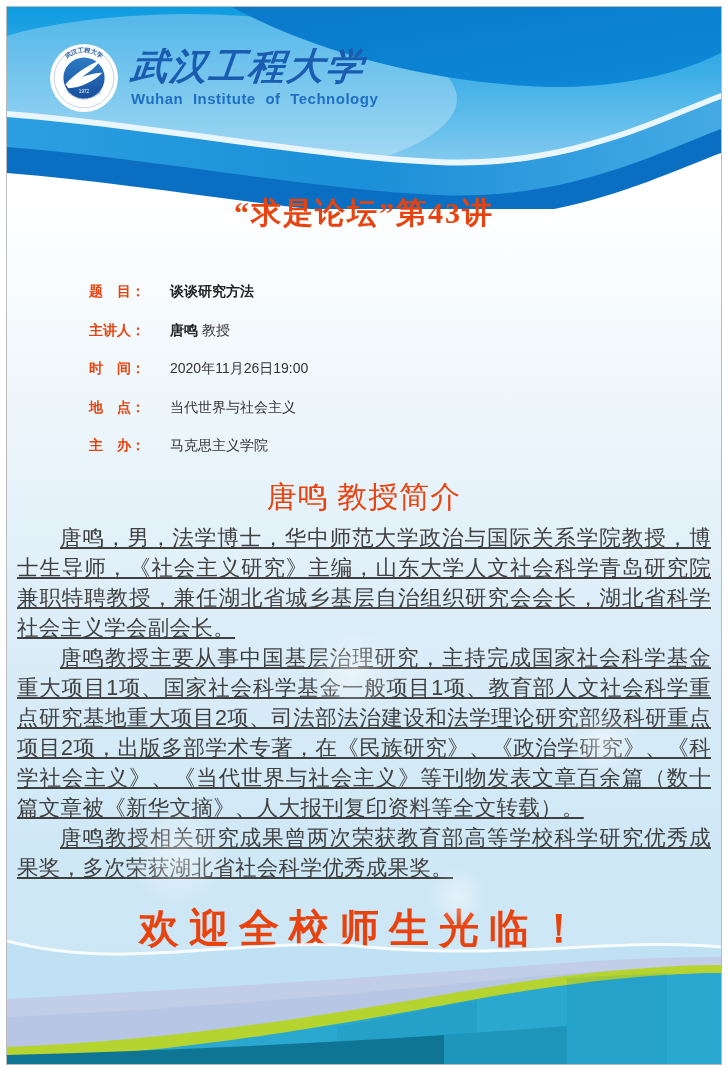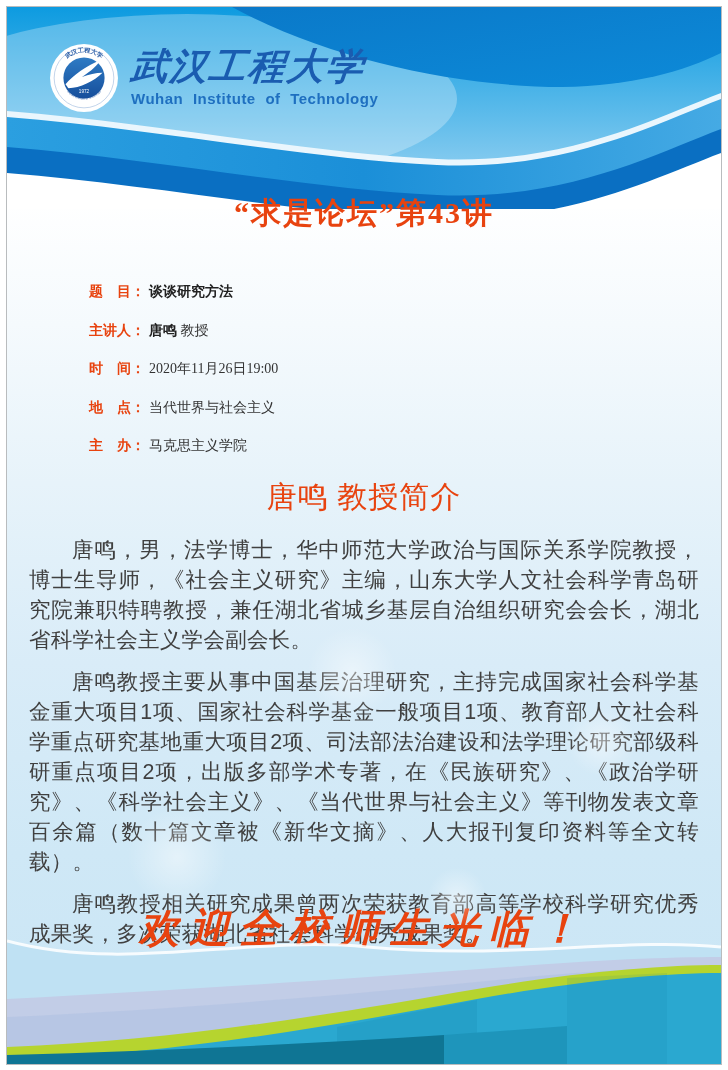--- a/index.html
+++ b/index.html
@@ -16,32 +16,32 @@
     font-size:37px;line-height:40px;color:#1a5cb0;letter-spacing:2px;transform:skewX(-6deg);}
   .uni-en{font-size:15px;font-weight:bold;color:#1e6fc0;letter-spacing:.5px;word-spacing:5px;margin-top:3px;}
   
   .main-title{position:absolute;top:186px;left:0;width:714px;text-align:center;
     font-family:"Liberation Serif","DejaVu Serif",serif;font-weight:bold;font-size:30px;
     color:#e8430f;letter-spacing:2px;}
   
   .details{position:absolute;top:266px;left:82px;}
   .drow{display:flex;align-items:center;height:38.5px;font-size:14px;}
   .dlabel{color:#e8430f;font-weight:bold;white-space:pre;}
-  .dvalue{color:#333;margin-left:4px;white-space:pre;font-family:Liberation Serif, serif;}
+  .dvalue{color:#333;margin-left:25px;white-space:pre;}
   .dvalue b{color:#222;}
   
   .intro-heading{position:absolute;top:470px;left:0;width:714px;text-align:center;
     font-family:"Liberation Serif","DejaVu Serif",serif;font-weight:normal;font-size:30px;
     color:#e8430f;letter-spacing:1px;}
   .intro-body{position:absolute;top:516px;left:10px;width:694px;color:#404040;
     font-size:21.5px;line-height:30px;letter-spacing:.3px;text-align:justify;}
-  .intro-body p{margin:12px;text-indent:2em;}
+  .intro-body p{margin:0;text-indent:2em;text-decoration:underline;}
   
   .welcome{position:absolute;top:894px;left:0;width:714px;text-align:center;
-    font-family:"Liberation Serif","DejaVu Serif",serif;font-weight:bold;font-style:italic;
+    font-family:"Liberation Serif","DejaVu Serif",serif;font-weight:bold;
     font-size:40px;color:#e8430f;letter-spacing:10px;}
   
   .footer-art{position:absolute;bottom:0;left:0;width:714px;height:135px;}
   
   .bubble{position:absolute;border-radius:50%;
     background:radial-gradient(circle,rgba(255,255,255,.45) 0%,rgba(255,255,255,0) 70%);}
 </style>
 </head>
 <body>
 

